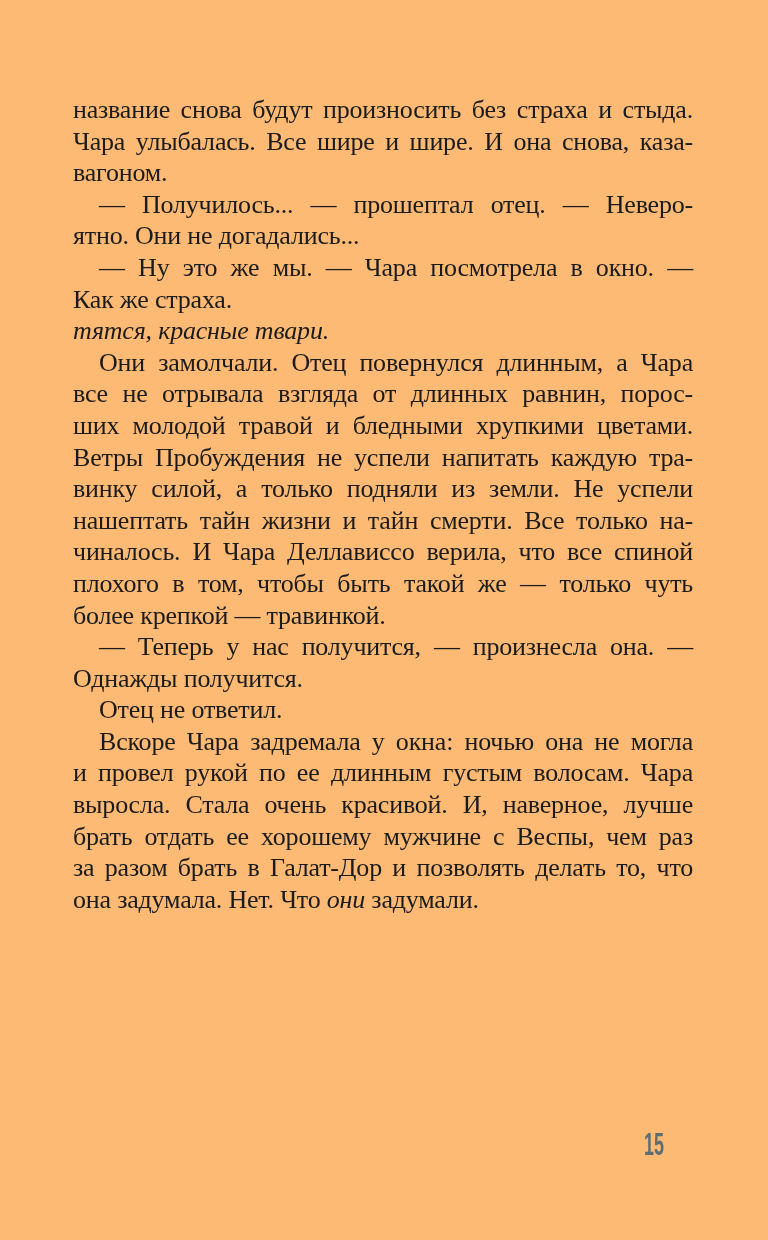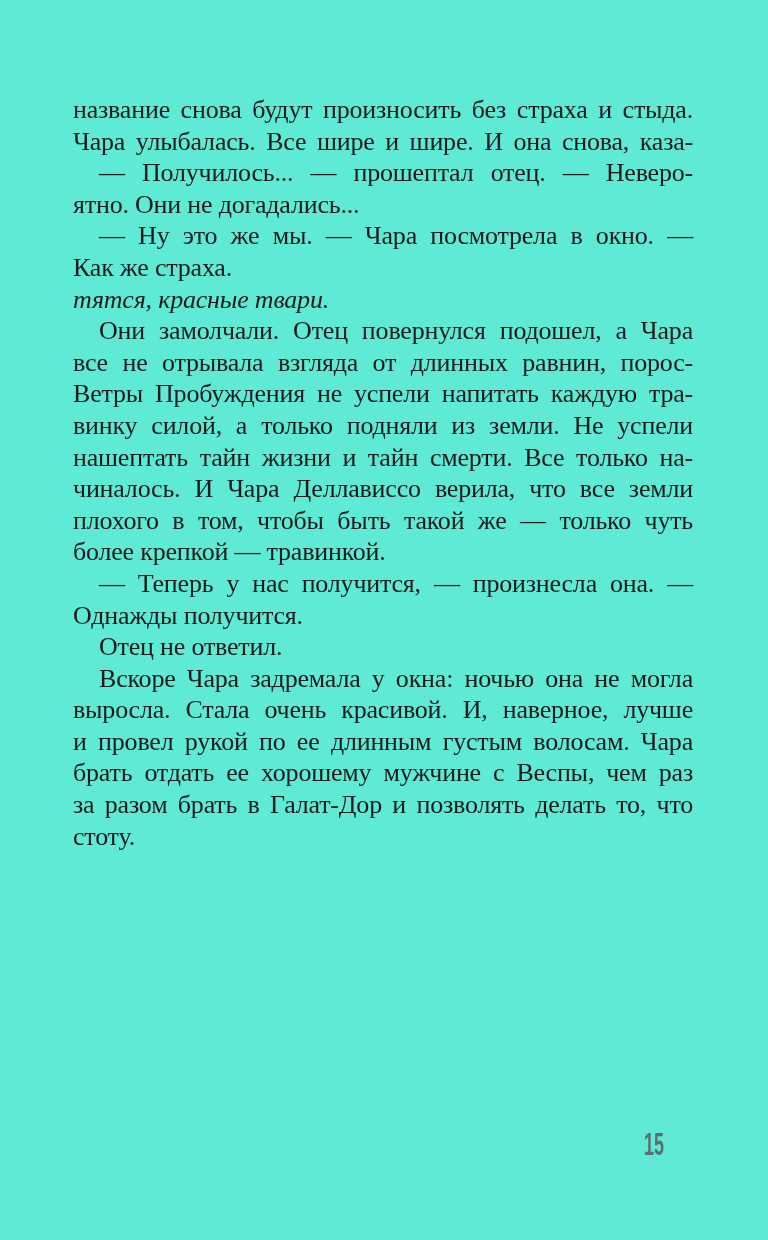--- a/index.html
+++ b/index.html
@@ -4,21 +4,21 @@
 <style>
   html, body {
     margin: 0;
     padding: 0;
     background: #ffffff;
   }
   .page {
     position: relative;
     width: 768px;
     height: 1240px;
-    background: #5eead4;
+    background: #fdba74;
     overflow: hidden;
     font-family: "Liberation Serif", serif;
     color: #1b1b1b;
   }
   .text-block {
     position: absolute;
     left: 73px;
     top: 94px;
     width: 620px;
     font-size: 26px;
@@ -51,54 +51,56 @@
   }
 </style>
 </head>
 <body>
 
 <div class="page">
   <div class="text-block">
       <div class="paragraph">
         <div class="line">название снова будут произносить без страха и стыда.</div>
         <div class="line">Чара улыбалась. Все шире и шире. И она снова, каза-</div>
+        <div class="line last">вагоном.</div>
       </div>
       <div class="paragraph">
         <div class="line indent">— Получилось... — прошептал отец. — Неверо-</div>
         <div class="line last">ятно. Они не догадались...</div>
       </div>
       <div class="paragraph">
         <div class="line indent">— Ну это же мы. — Чара посмотрела в окно. —</div>
         <div class="line last">Как же страха.</div>
       </div>
       <div class="paragraph italic">
         <div class="line last">тятся, красные твари.</div>
       </div>
       <div class="paragraph">
-        <div class="line indent">Они замолчали. Отец повернулся подошел, а Чара</div>
+        <div class="line indent">Они замолчали. Отец повернулся длинным, а Чара</div>
         <div class="line">все не отрывала взгляда от длинных равнин, порос-</div>
+        <div class="line">ших молодой травой и бледными хрупкими цветами.</div>
         <div class="line">Ветры Пробуждения не успели напитать каждую тра-</div>
         <div class="line">винку силой, а только подняли из земли. Не успели</div>
         <div class="line">нашептать тайн жизни и тайн смерти. Все только на-</div>
-        <div class="line">чиналось. И Чара Деллависсо верила, что все земли</div>
+        <div class="line">чиналось. И Чара Деллависсо верила, что все спиной</div>
         <div class="line">плохого в том, чтобы быть такой же — только чуть</div>
         <div class="line last">более крепкой — травинкой.</div>
       </div>
       <div class="paragraph">
         <div class="line indent">— Теперь у нас получится, — произнесла она. —</div>
         <div class="line last">Однажды получится.</div>
       </div>
       <div class="paragraph">
         <div class="line indent last">Отец не ответил.</div>
       </div>
       <div class="paragraph">
         <div class="line indent">Вскоре Чара задремала у окна: ночью она не могла</div>
+        <div class="line">и провел рукой по ее длинным густым волосам. Чара</div>
         <div class="line">выросла. Стала очень красивой. И, наверное, лучше</div>
-        <div class="line">и провел рукой по ее длинным густым волосам. Чара</div>
         <div class="line">брать отдать ее хорошему мужчине с Веспы, чем раз</div>
         <div class="line">за разом брать в Галат-Дор и позволять делать то, что</div>
+        <div class="line last"><span class="">она задумала. Нет. Что </span><span class="em">они</span><span class=""> задумали.</span></div>
       </div>
       <div class="paragraph">
-        <div class="line last">стоту.</div>
       </div>
     </div>
   <div class="folio">15</div>
 </div>
 
 </body></html>

